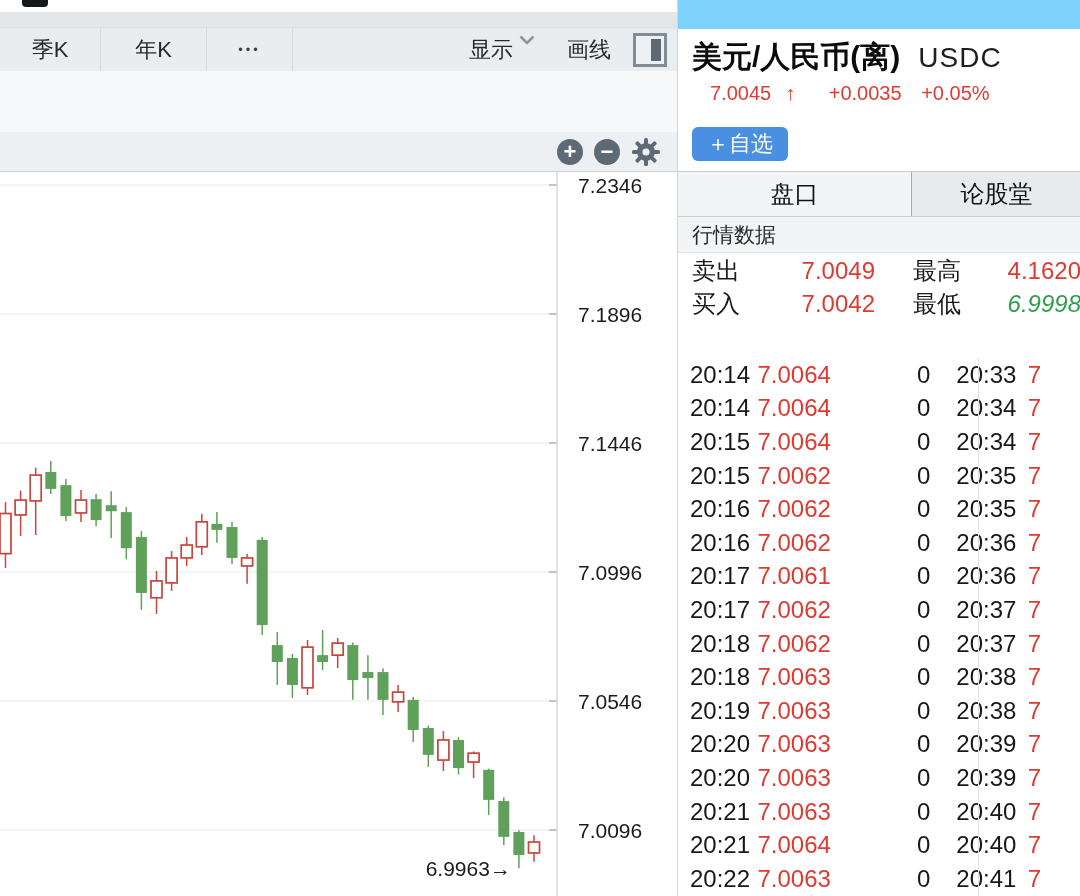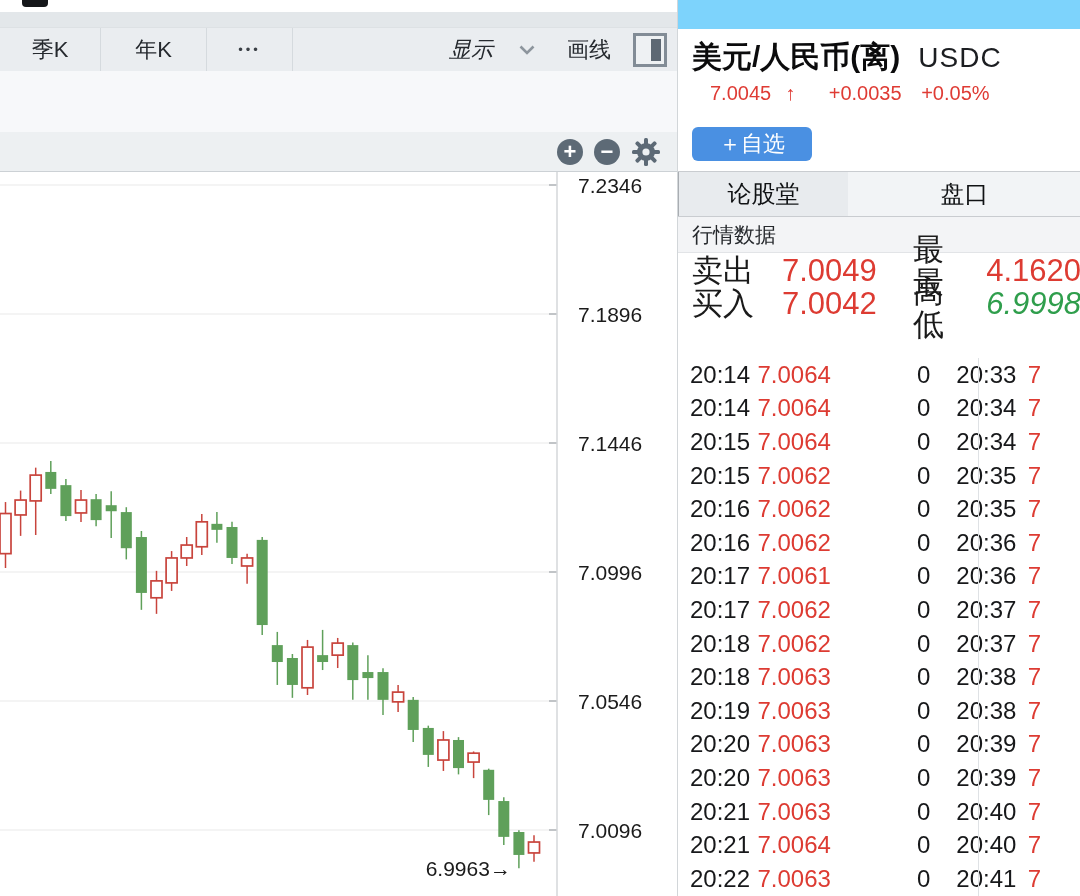--- a/index.html
+++ b/index.html
@@ -12,21 +12,21 @@
             border-radius:0 0 4px 4px;}
   .strip-gray{position:absolute;left:0;top:12px;width:1080px;height:15px;background:#e3e7ea;}
   
   .toolbar{position:absolute;left:0;top:27px;width:677px;height:43px;background:#eaedf0;
            border-top:1px solid #dde1e4;border-bottom:1px solid #ef4444;
            display:flex;align-items:center;font-size:22px;color:#25292e;}
   .tb-cell{height:100%;display:flex;align-items:center;justify-content:center;
            border-right:1px solid #d5dade;cursor:default;}
   .tb-q{width:100px}.tb-y{width:105px}.tb-more{width:85px;font-size:13px;letter-spacing:3px;color:#3a3f45;}
   .tb-right{margin-left:auto;display:flex;align-items:center;height:100%;}
-  .tb-show{display:flex;align-items:center;gap:26px;padding:0 14px;font-style:italic;}
+  .tb-show{display:flex;align-items:flex-start;gap:6px;padding:0 14px;}
   .tb-draw{padding:0 18px;}
   .panel-toggle{position:relative;width:34px;height:34px;border:3px solid #828c96;
                 background:#eef1f3;margin:0 10px 0 4px;box-sizing:border-box;}
   .panel-toggle .bar{position:absolute;right:3px;top:3px;width:10px;height:22px;background:#5d6873;}
   
   .band-a{position:absolute;left:0;top:71px;width:677px;height:61px;background:#f7f8fa;}
   .band-b{position:absolute;left:0;top:132px;width:677px;height:40px;background:#edf0f2;
           border-bottom:1px solid #ccd1d5;display:flex;align-items:center;justify-content:flex-end;
           gap:11px;padding-right:16px;box-sizing:border-box;}
   .circle-btn{width:26px;height:26px;border-radius:50%;background:#5d6a76;color:#fff;
@@ -36,34 +36,34 @@
   .chart{position:absolute;left:0;top:172px;width:677px;height:724px;background:#fff;overflow:hidden;}
   
   .rpanel{position:absolute;left:677px;top:0;width:403px;height:896px;background:#7dd3fc;
           border-left:1px solid #d2d6d9;box-sizing:border-box;overflow:hidden;}
   .rcard{position:absolute;left:0;top:29px;width:403px;height:867px;background:#fff;}
   .q-title{position:absolute;left:14px;top:8px;width:500px;white-space:nowrap;
            font-size:30px;font-weight:bold;color:#0b0b0c;}
   .q-code{font-weight:400;font-size:28px;color:#1c1e21;margin-left:18px;letter-spacing:1px;}
   .q-price{position:absolute;left:32px;top:53px;white-space:nowrap;font-size:20px;color:#df3b34;}
   .q-price span{margin-right:14px;}
-  .watch-btn{position:absolute;left:14px;top:98px;height:34px;padding:0 27px;background:#4a90e2;
+  .watch-btn{position:absolute;left:14px;top:98px;height:34px;padding:0 15px;background:#4a90e2;
              color:#fff;font-size:22px;border:none;border-radius:6px;display:flex;align-items:center;}
   .tabs{position:absolute;left:0;top:142px;width:403px;height:46px;display:flex;
         border-top:1px solid #c9ccd0;border-bottom:1px solid #c9ccd0;box-sizing:border-box;}
   .tab{width:233px;display:flex;align-items:center;justify-content:center;font-size:24px;color:#101214;}
   .tab-l{background:#f2f4f6;}
   .tab-r{background:#e8ebee;border-left:1px solid #a9adb2;flex:1;}
   .sec-head{position:absolute;left:0;width:403px;height:36px;background:#f3f4f6;
             border-bottom:1px solid #e2e4e7;display:flex;align-items:center;
             font-size:21px;color:#26292d;padding-left:14px;box-sizing:border-box;text-align:center;}
   .sec-quote{top:188px;}
   .sec-detail{top:293px;}
   .qrows{position:absolute;left:0;top:225px;width:403px;}
-  .qrow{height:33px;display:flex;align-items:center;font-size:31px;}
+  .qrow{height:33px;display:flex;align-items:center;font-size:24px;}
   .ql{width:90px;padding-left:14px;color:#1a1a1a;}
   .qv{width:93px;text-align:right;}
   .ql2{width:60px;margin-left:38px;color:#1a1a1a;}
   .qv2{width:108px;text-align:right;}
   .red{color:#dd3b32;}
   .grn{color:#2f9e4c;font-style:italic;}
   .tlist{position:absolute;left:0;top:329px;width:403px;height:538px;}
   .tdiv{position:absolute;left:300px;top:0;width:1px;height:538px;background:#dfe2e5;}
   .trow{height:33.6px;display:flex;align-items:center;font-size:24px;white-space:nowrap;}
   .tt{width:76px;padding-left:12px;color:#17181a;}
@@ -222,22 +222,22 @@
 
       <div class="q-price">
         <span><span>7.0045</span><span>↑</span></span>
         <span>+0.0035</span>
         <span>+0.05%</span>
       </div>
 
       <button class="watch-btn">＋自选</button>
 
       <div class="tabs">
+        <div class="tab tab-l">盘口</div>
         <div class="tab tab-r">论股堂</div>
-        <div class="tab tab-l">盘口</div>
       </div>
 
       <div class="sec-head sec-quote">行情数据</div>
 
       <div class="qrows">
         <div class="qrow">
           <span class="ql">卖出</span>
           <span class="qv red">7.0049</span>
           <span class="ql2">最高</span>
           <span class="qv2 red">4.1620</span>

